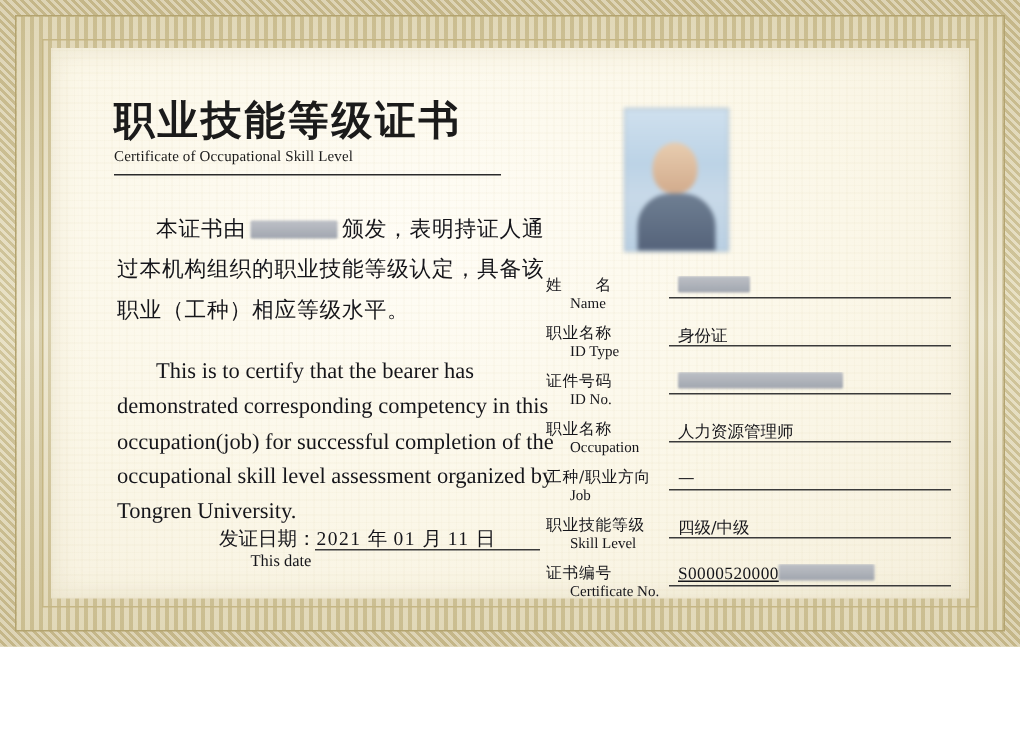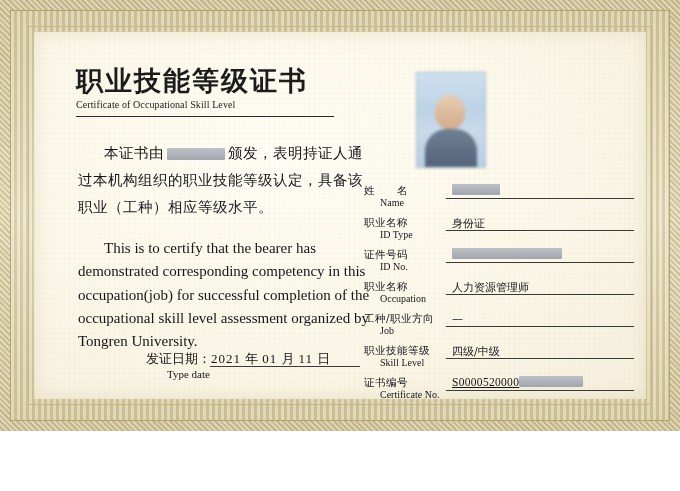--- a/index.html
+++ b/index.html
@@ -310,21 +310,21 @@
 
     <div class="issue-row">
       <span>发证日期：</span><span class="date-num">2021</span>
       <span>年</span>
       <span class="date-num">01</span>
       <span>月</span>
       <span class="date-num">11</span>
       <span>日</span>
     </div>
     <div class="issue-underline"></div>
-    <div class="issue-label-en">Type date</div>
+    <div class="issue-label-en">This date</div>
 
 
     <div class="serial">
       <span>No. 1066</span><span class="redact"></span>
     </div>
 
     <div class="fields">
 
       <div class="field-row">
         <div class="field-label">

